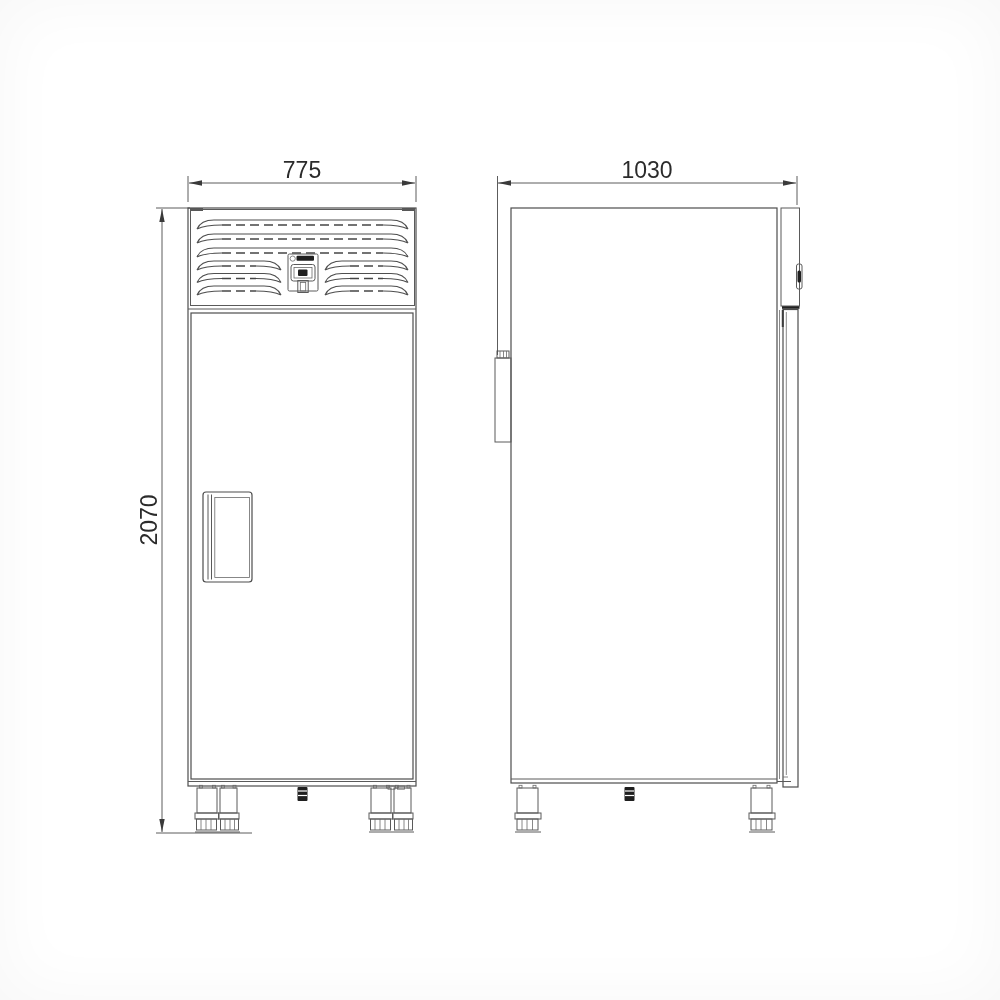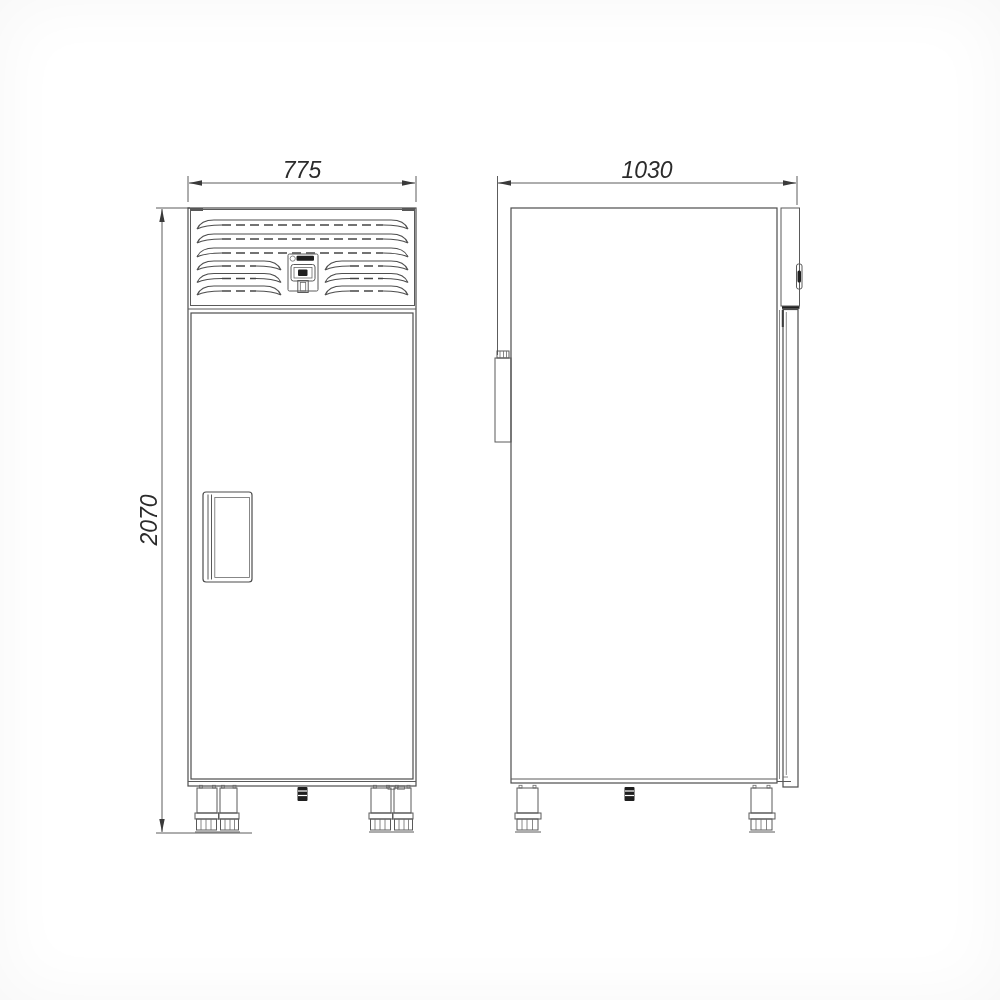--- a/index.html
+++ b/index.html
@@ -3,21 +3,20 @@
 <meta charset="utf-8">
 <style>
   html,body{margin:0;padding:0;background:#ffffff;}
   .canvas{
     position:relative;
     width:1000px;height:1000px;
     background:#ffffff;
     box-shadow: inset 0 0 70px rgba(0,0,0,0.035);
     font-family:"Liberation Sans", sans-serif;
     overflow:hidden;
-    font-style:italic;
   }
   svg{position:absolute;left:0;top:0;}
   .outline{fill:none;stroke:#4d4d4d;stroke-width:1.2;}
   .thin{fill:none;stroke:#5a5a5a;stroke-width:1;}
   .hair{fill:none;stroke:#6a6a6a;stroke-width:0.8;}
   .fill-dark{fill:#1f1f1f;stroke:none;}
   .dim-line{stroke:#4a4a4a;stroke-width:0.9;fill:none;}
   .dim-arrow{fill:#3a3a3a;stroke:none;}
   .dim-text{fill:#2b2b2b;font-size:23px;font-family:"Liberation Sans",sans-serif;}
   .louver{fill:none;stroke:#4f4f4f;stroke-width:1.1;}

